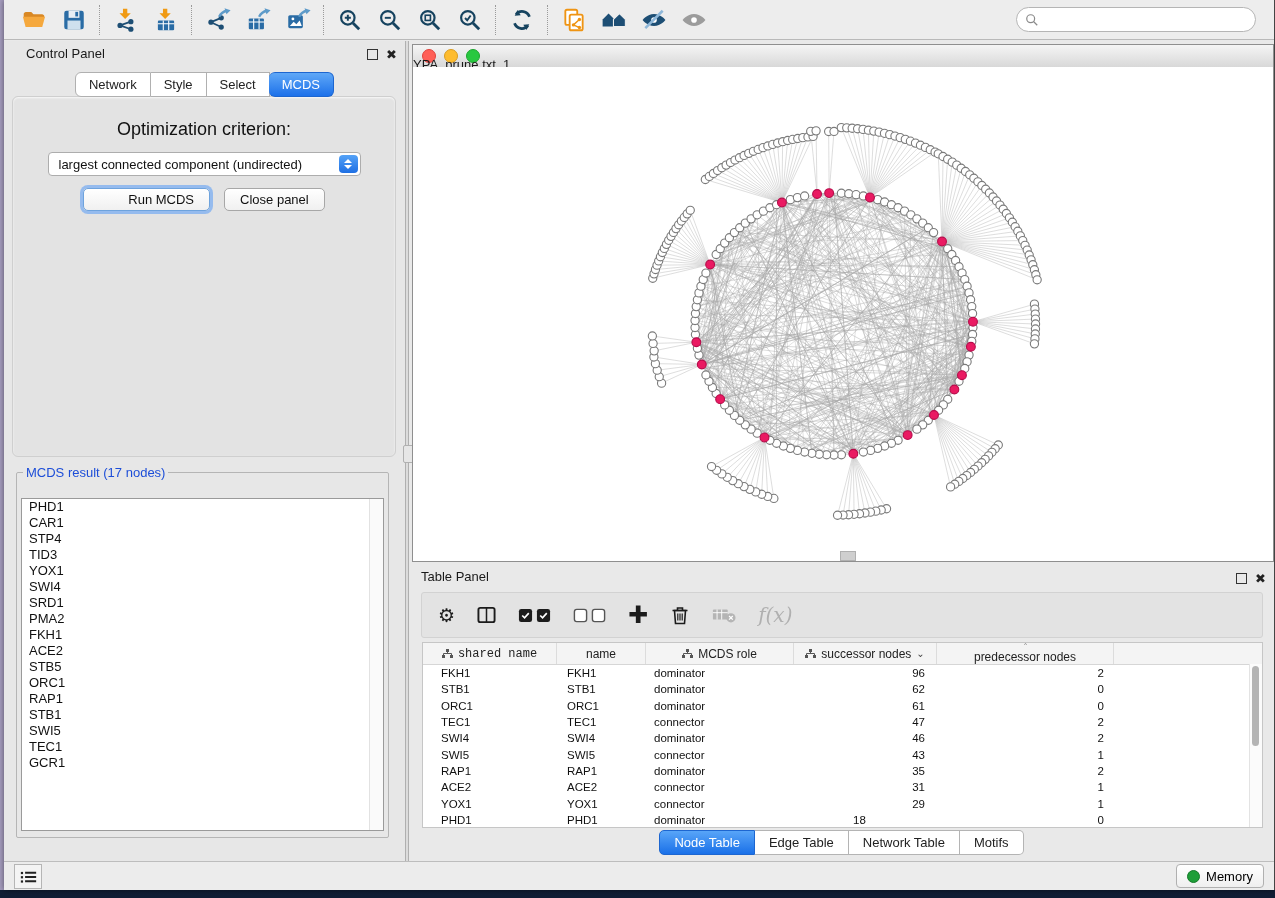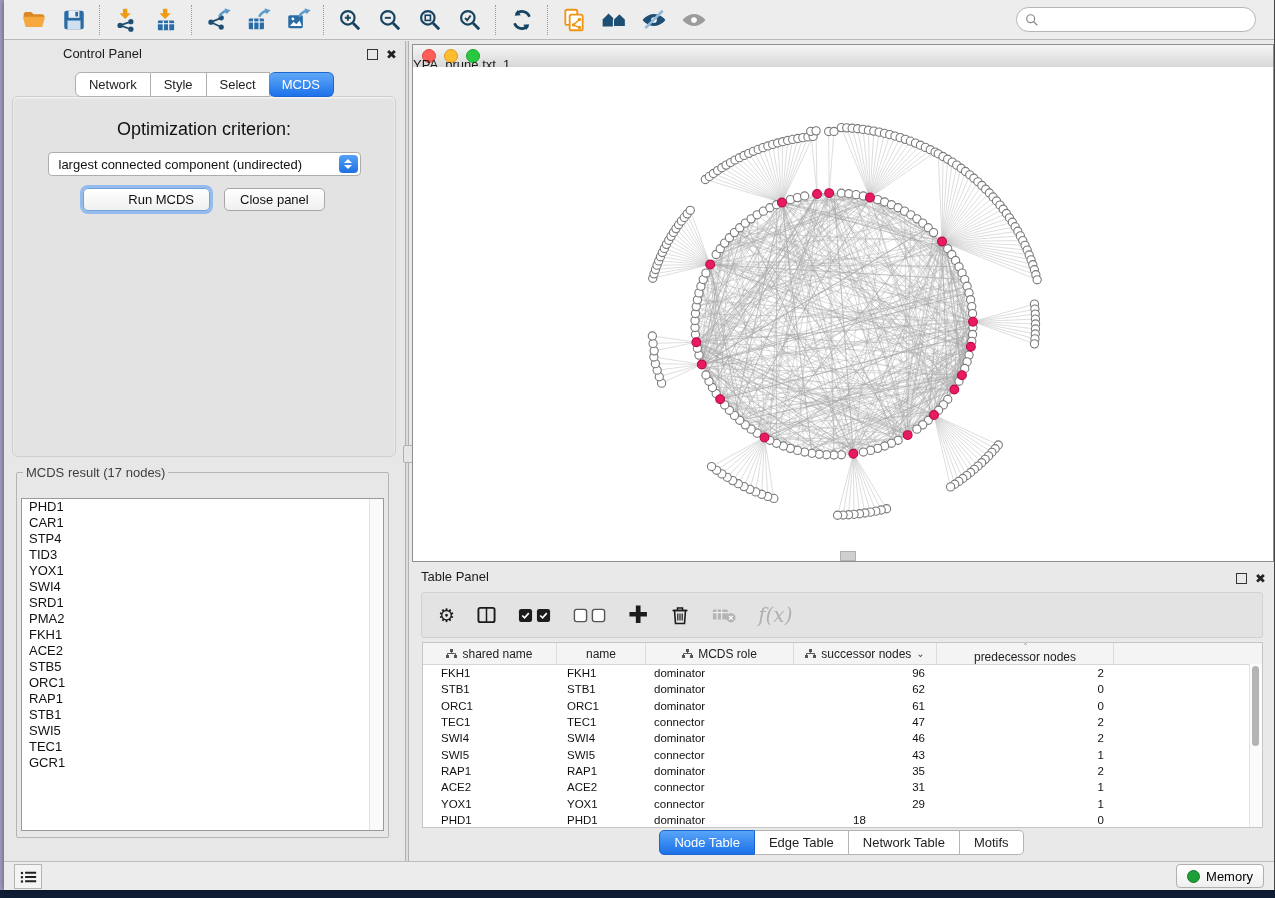--- a/index.html
+++ b/index.html
@@ -21,21 +21,21 @@
   .tb-sep{width:1px;height:30px;margin:0 5px;border-left:1px dotted #9a9a9a;}
   .search-wrap{position:absolute;right:18px;top:7px;width:240px;height:25px;background:#fff;
     border:1px solid #b5b5b5;border-radius:13px;display:flex;align-items:center;padding-left:8px;box-sizing:border-box;}
   .search-wrap input{border:none;outline:none;flex:1;font-size:12px;background:transparent;height:20px;}
 
   
   .main{position:absolute;left:0;top:41px;right:0;bottom:28px;}
 
   
   .control-panel{position:absolute;left:0;top:0;width:401px;height:100%;background:#e7e7e7;box-sizing:border-box;}
-  .panel-header{height:26px;line-height:26px;padding:0 22px;font-size:13px;color:#1a1a1a;position:relative;margin-left:37px;}
+  .panel-header{height:26px;line-height:26px;padding:0 22px;font-size:13px;color:#1a1a1a;position:relative;}
   .win-btns{position:absolute;right:8px;top:0;height:26px;display:flex;align-items:center;gap:8px;}
   .float-box{width:9px;height:9px;border:1.5px solid #333;display:inline-block;cursor:pointer;}
   .close-x{font-size:13px;font-weight:bold;color:#222;cursor:pointer;line-height:1;}
   .cp-tabs{position:absolute;left:0;right:0;top:31px;display:flex;justify-content:center;z-index:2;}
   .cp-tab{padding:4px 13px;font-size:13px;background:#fff;border:1px solid #b0b0b0;border-left-width:0;cursor:pointer;color:#222;}
   .cp-tab:first-child{border-left-width:1px;border-radius:6px 0 0 6px;}
   .cp-tab:last-child{border-radius:0 6px 6px 0;}
   .cp-tab.active{background:linear-gradient(180deg,#5fa8f7,#1d71ea);color:#fff;border-color:#1d66d0;border-radius:6px;margin-left:-1px;}
   .cp-box{position:absolute;left:8px;right:9px;top:55px;height:359px;background:#e3e3e3;
     border:1px solid #cfcfcf;border-radius:6px;box-shadow:inset 0 1px 2px rgba(255,255,255,.8);}
@@ -47,21 +47,21 @@
     background:linear-gradient(180deg,#54a2f7,#1e6fe3);display:flex;flex-direction:column;align-items:center;justify-content:center;gap:2px;}
   .spinner i{width:0;height:0;border-left:4px solid transparent;border-right:4px solid transparent;display:block;}
   .spin-up{border-bottom:4px solid #fff;}
   .spin-down{border-top:4px solid #fff;}
   .btn-row{display:flex;justify-content:center;gap:14px;margin-top:12px;}
   .cy-btn{padding:3px 15px;font-size:13px;background:linear-gradient(180deg,#ffffff,#f0f0f0);
     border:1px solid #a7a7a7;border-radius:5px;color:#111;cursor:pointer;}
   .cy-btn.focused{box-shadow:0 0 0 3px rgba(96,160,245,.6);border-color:#6ea3dd;padding-left:44px;}
   .mcds-fieldset{position:absolute;left:12px;right:16px;top:424px;bottom:24px;
     border:1px solid #b5b5b5;border-radius:2px;background:#e7e7e7;margin:0;padding:2px;}
-  .mcds-fieldset legend{font-size:13px;color:#404040;padding:0 3px;margin-left:4px;}
+  .mcds-fieldset legend{font-size:13px;color:#1d4ed8;padding:0 3px;margin-left:4px;}
   .mcds-list{position:absolute;left:4px;right:4px;top:18px;bottom:6px;background:#fff;
     border:1px solid #9a9a9a;overflow:hidden;}
   .mcds-item{font-size:13px;line-height:16px;padding-left:7px;color:#111;}
   .mcds-scroll{position:absolute;right:0;top:0;bottom:0;width:13px;background:#fafafa;border-left:1px solid #e2e2e2;}
 
   
   .v-split{position:absolute;left:401px;top:0;width:4px;height:100%;background:#dcdcdc;
     border-left:1px solid #b0b0b0;border-right:1px solid #b0b0b0;box-sizing:border-box;cursor:col-resize;}
   .v-split-handle{position:absolute;left:-3px;top:404px;width:9px;height:16px;background:#e6e6e6;
     border:1px solid #b0b0b0;border-radius:2px;}
@@ -1330,21 +1330,21 @@
                 <path d="M1 6.5h16M5.5 3v11M10.5 3v11" stroke="#fff" stroke-width="1"></path>
                 <circle cx="20.5" cy="12" r="5" fill="#b5b5b5"></circle>
                 <path d="M18.5 10l4 4M22.5 10l-4 4" stroke="#fff" stroke-width="1.4"></path>
               </svg>
             </span>
           <span class="fx">f(x)</span>
         </div>
 
         <div class="table-wrap">
           <div class="thead">
-              <div class="th" style="width: 134px;">
+              <div class="th" style="width: 134px; font-family: Liberation Mono, monospace;">
                 <svg width="11" height="10" viewBox="0 0 11 10">
                   <g fill="#555">
                     <rect x="4" y="0" width="3" height="3"></rect>
                     <rect x="0" y="6" width="3" height="3"></rect>
                     <rect x="8" y="6" width="3" height="3"></rect>
                   </g>
                   <path d="M5.5 3v1.5M1.5 6V4.5h8V6" stroke="#555" fill="none"></path>
                 </svg>
                 <span>shared name</span>
               </div>

